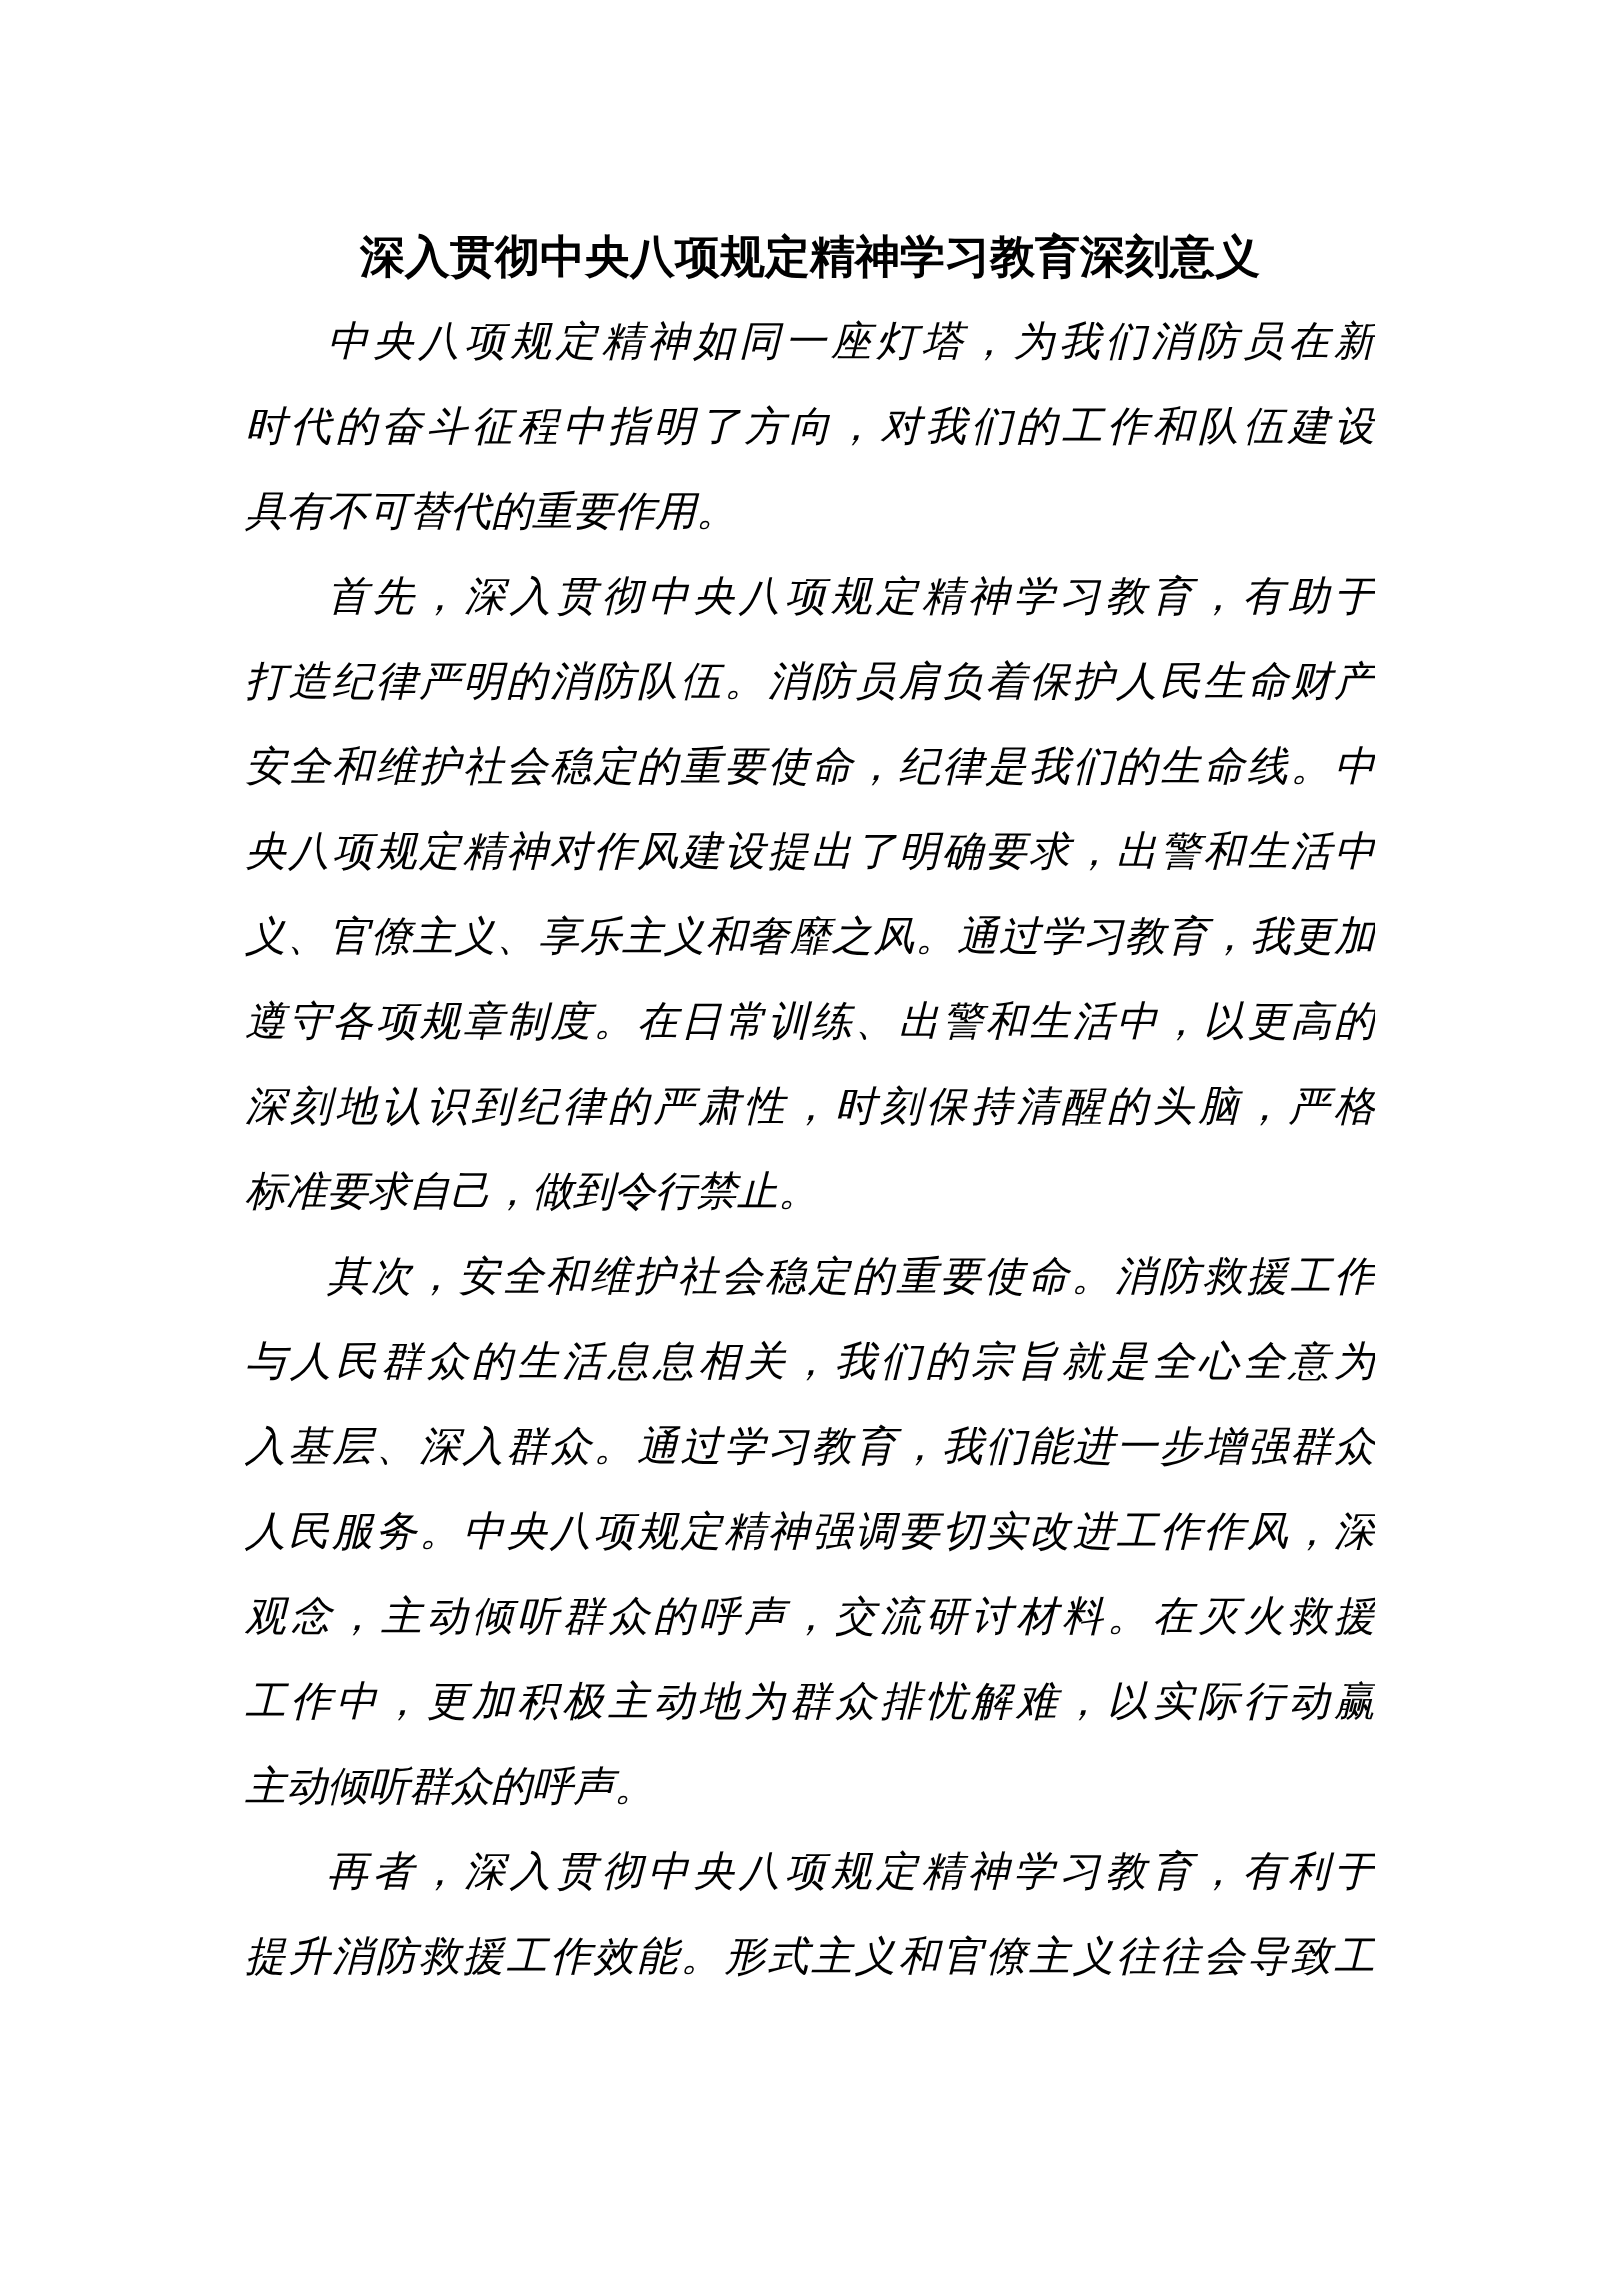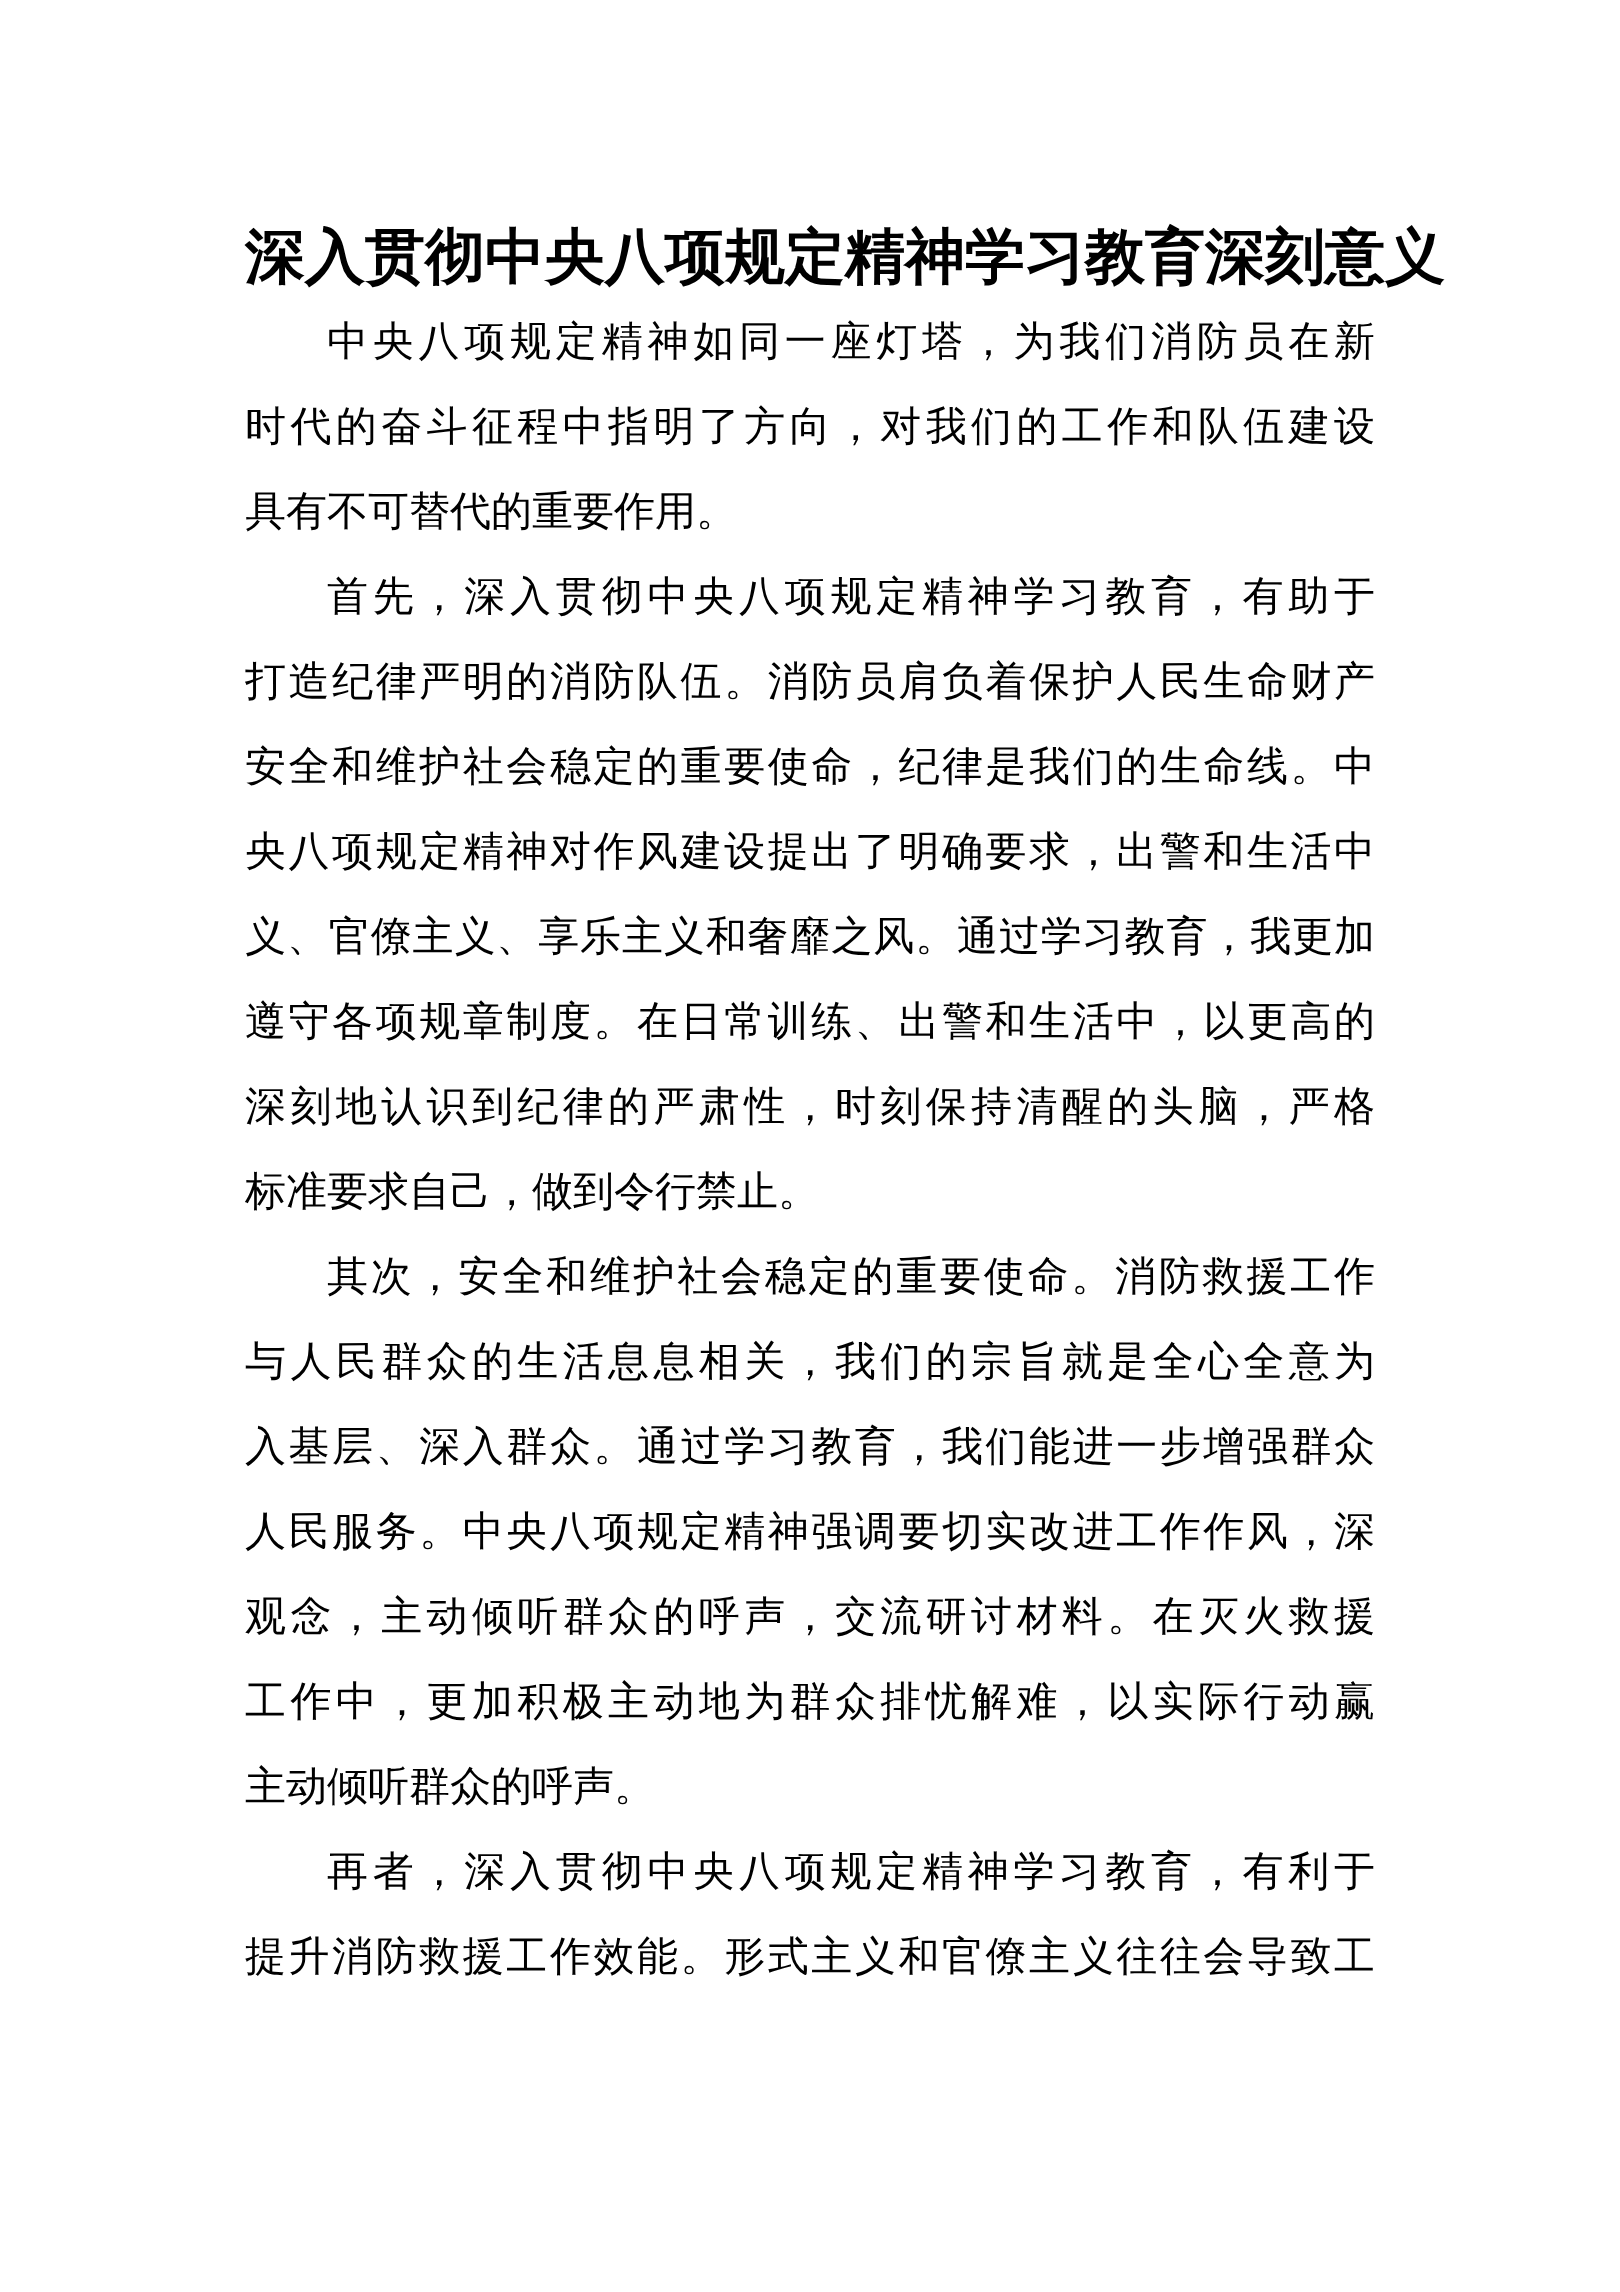--- a/index.html
+++ b/index.html
@@ -16,36 +16,37 @@
     font-family: "Liberation Sans", sans-serif;
     overflow: hidden;
   }
   .content {
     position: absolute;
     left: 245px;
     top: 214px;
     width: 1130px;
   }
   .title-line {
-    font-size: 60px;
+    font-size: 45px;
     font-weight: bold;
     line-height: 85px;
     height: 85px;
     text-align: center;
     white-space: nowrap;
     overflow: visible;
   }
   .body-line {
     font-size: 41px;
     font-weight: normal;
     line-height: 85px;
     height: 85px;
     text-align: justify;
     text-align-last: justify;
     overflow: hidden;
+    font-style: italic;
   }
   .body-line.first {
     text-indent: 82px; 
   }
   .body-line.para-end {
     text-align-last: left;
   }
 </style>
 </head>
 <body>

